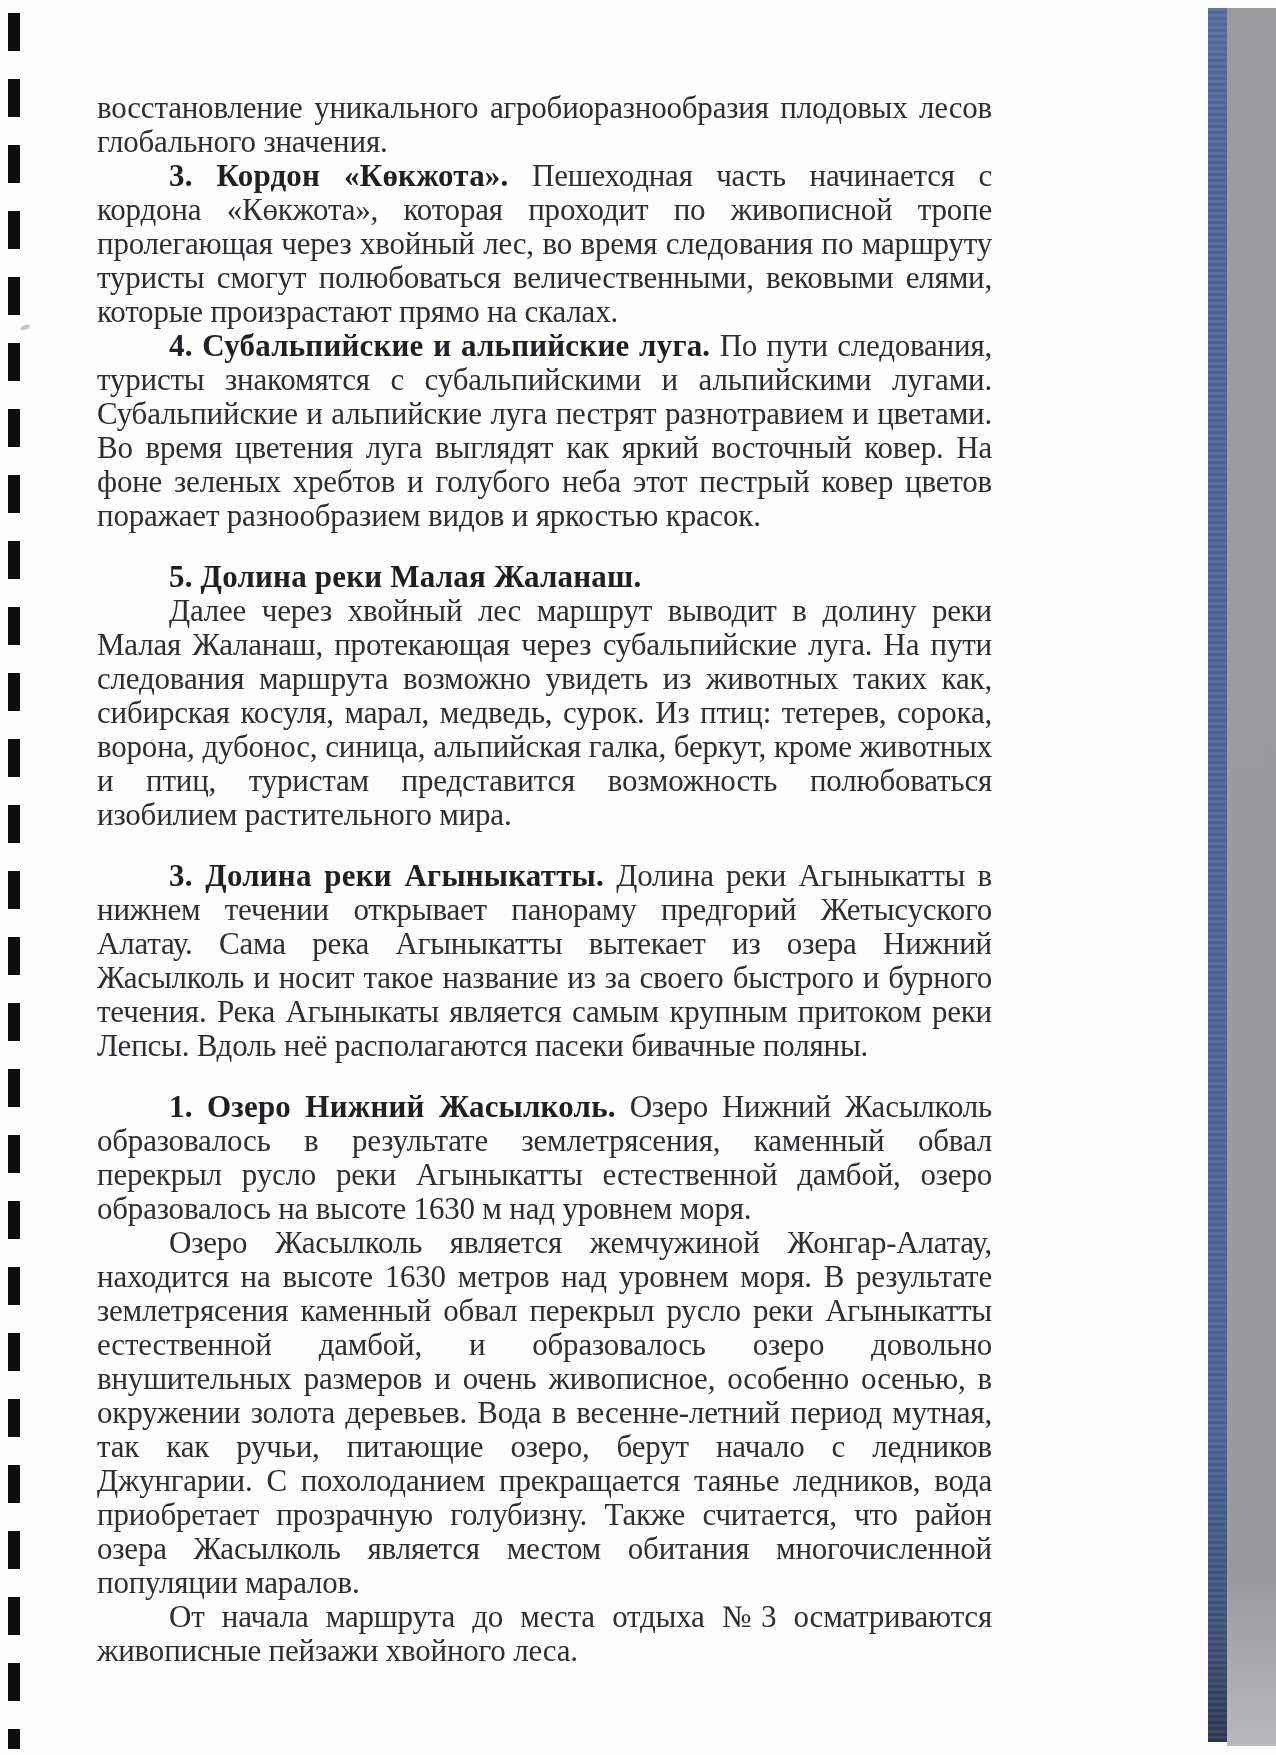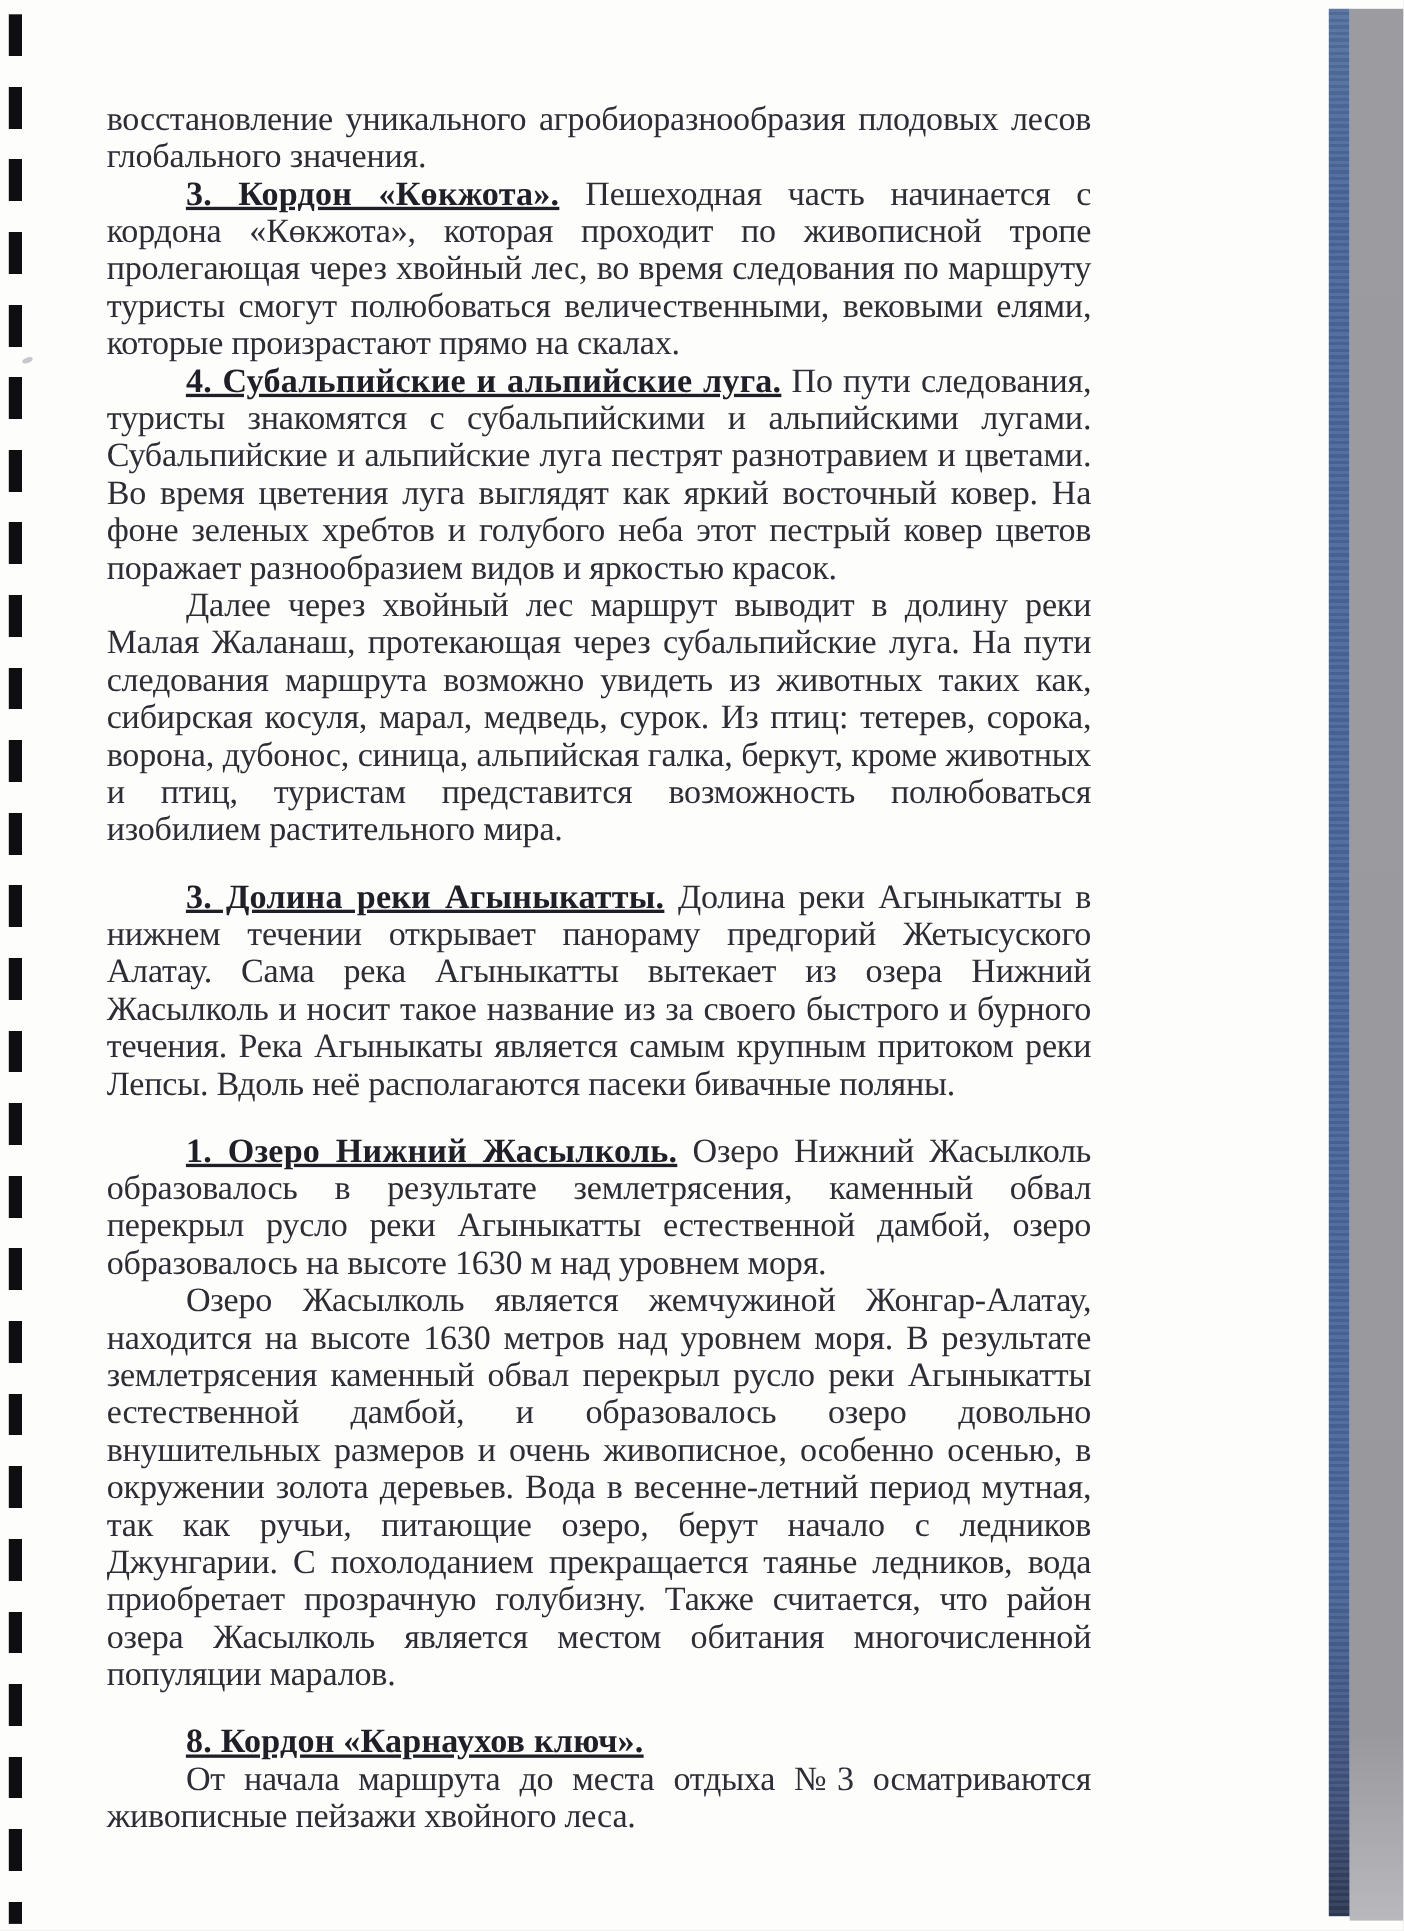--- a/index.html
+++ b/index.html
@@ -89,49 +89,48 @@
   .content p {
     margin: 0;
     text-indent: 72px;
   }
   .content p.noindent { text-indent: 0; }
   .content p.gap { margin-top: 27px; }
   .content b {
     font-weight: bold;
     color: var(--heading-ink);
     letter-spacing: 0.2px;
-    text-decoration: underline;
   }
 </style>
 </head>
 <body>
 
 <div class="page">
 
   <div class="binding-marks"></div>
   <div class="speck"></div>
 
   <div class="content">
 
     <p class="noindent">восстановление уникального агробиоразнообразия плодовых лесов глобального значения.</p>
 
     <p><b>3. Кордон «Көкжота».</b> <span>Пешеходная часть начинается с кордона «Көкжота», которая проходит по живописной тропе пролегающая через хвойный лес, во время следования по маршруту туристы смогут полюбоваться величественными, вековыми елями, которые произрастают прямо на скалах.</span></p>
 
     <p><b>4. Субальпийские и альпийские луга.</b> <span>По пути следования, туристы знакомятся с субальпийскими и альпийскими лугами. Субальпийские и альпийские луга пестрят разнотравием и цветами. Во время цветения луга выглядят как яркий восточный ковер. На фоне зеленых хребтов и голубого неба этот пестрый ковер цветов поражает разнообразием видов и яркостью красок.</span></p>
 
+    <p class="gap"><b>5. Долина реки Малая Жаланаш.</b></p>
 
     <p>Далее через хвойный лес маршрут выводит в долину реки Малая Жаланаш, протекающая через субальпийские луга. На пути следования маршрута возможно увидеть из животных таких как, сибирская косуля, марал, медведь, сурок. Из птиц: тетерев, сорока, ворона, дубонос, синица, альпийская галка, беркут, кроме животных и птиц, туристам представится возможность полюбоваться изобилием растительного мира.</p>
 
     <p class="gap"><b>3. Долина реки Агыныкатты.</b> <span>Долина реки Агыныкатты в нижнем течении открывает панораму предгорий Жетысуского Алатау. Сама река Агыныкатты вытекает из озера Нижний Жасылколь и носит такое название из за своего быстрого и бурного течения. Река Агыныкаты является самым крупным притоком реки Лепсы. Вдоль неё располагаются пасеки бивачные поляны.</span></p>
 
     <p class="gap"><b>1. Озеро Нижний Жасылколь.</b> <span>Озеро Нижний Жасылколь образовалось в результате землетрясения, каменный обвал перекрыл русло реки Агыныкатты естественной дамбой, озеро образовалось на высоте 1630 м над уровнем моря.</span></p>
 
     <p>Озеро Жасылколь является жемчужиной Жонгар-Алатау, находится на высоте 1630 метров над уровнем моря. В результате землетрясения каменный обвал перекрыл русло реки Агыныкатты естественной дамбой, и образовалось озеро довольно внушительных размеров и очень живописное, особенно осенью, в окружении золота деревьев. Вода в весенне-летний период мутная, так как ручьи, питающие озеро, берут начало с ледников Джунгарии. С похолоданием прекращается таянье ледников, вода приобретает прозрачную голубизну. Также считается, что район озера Жасылколь является местом обитания многочисленной популяции маралов.</p>
 
-    <p class="gap"><b>8. Кордон «Карнаухов ключ».</b></p>
 
 
     <p>От начала маршрута до места отдыха №3 осматриваются живописные пейзажи хвойного леса.</p>
 
   </div>
 
   <div class="spine-blue"></div>
   <div class="scanner-bg"></div>
 
 </div>

